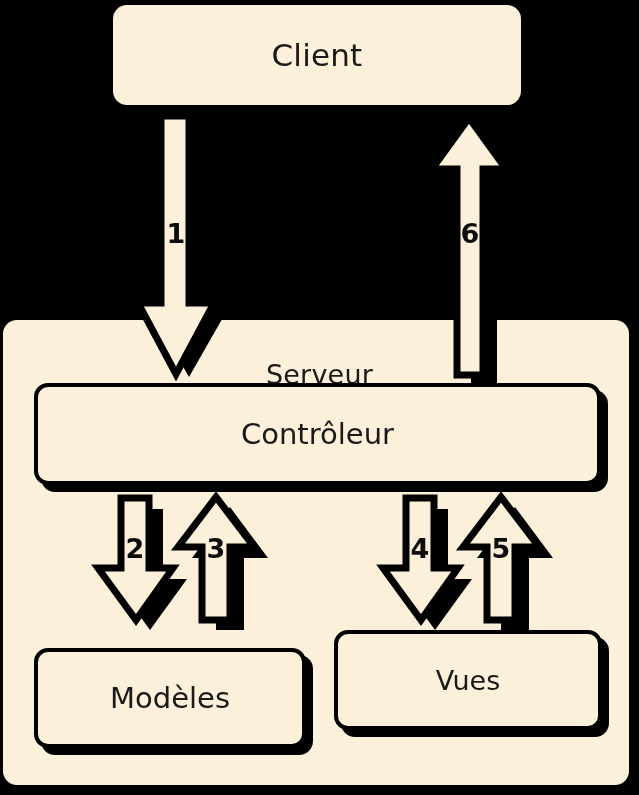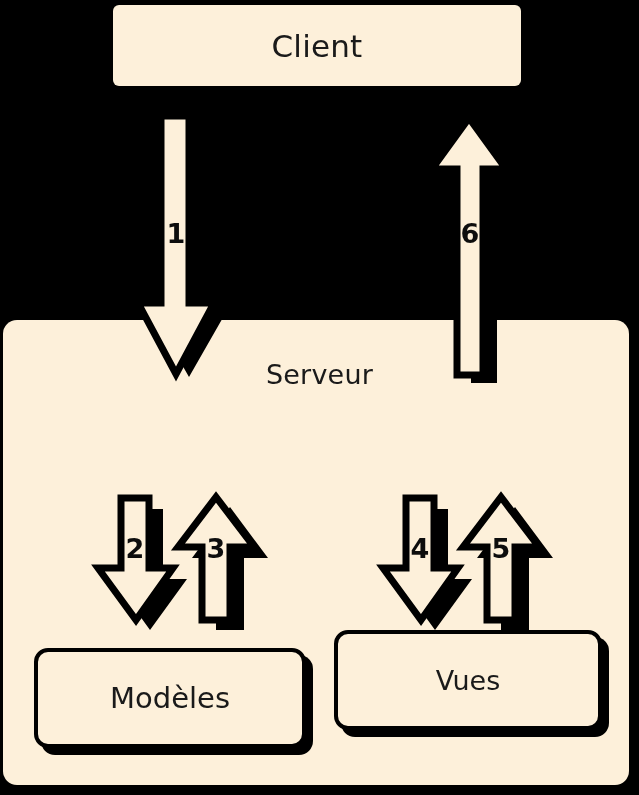--- a/index.html
+++ b/index.html
@@ -22,23 +22,23 @@
     align-items: center;
     justify-content: center;
     color: #1a1a1a;
     letter-spacing: 0.2px;
   }
   
   #client-box {
     left: 113px;
     top: 5px;
     width: 408px;
-    height: 81px;
+    height: 100px;
     background: #FDF0DA;
-    border-radius: 6px;
+    border-radius: 14px;
     font-size: 31px;
     box-shadow: 7px 7px 0 0 #000000;
   }
   
   #serveur-container {
     position: absolute;
     left: 3px;
     top: 320px;
     width: 626px;
     height: 465px;
@@ -159,20 +159,23 @@
   </div>
 
   <div class="arrow" style="left:453px; top:492px;">
     <svg width="110" height="145" viewBox="0 0 110 145">
       <path d="M 41 131 L 41 59 L 17 59 L 55 8 L 93 59 L 69 59 L 69 131 Z" fill="#000000" transform="translate(7,7)"></path>
       <path d="M 34 128 L 34 55 L 10 55 L 48 5 L 86 55 L 62 55 L 62 128 Z" fill="#FDF0DA" stroke="#000000" stroke-width="7" stroke-linejoin="miter"></path>
     </svg>
     <div class="arrow-label" style="left:32px; top:43px; width:32px;">5</div>
   </div>
 
+  <div class="inner-box" id="controleur-box">
+    <span>Contrôleur</span>
+  </div>
 
   <div class="inner-box" id="modeles-box">
     <span>Modèles</span>
   </div>
 
   <div class="inner-box" id="vues-box">
     <span>Vues</span>
   </div>
 
 </div>

